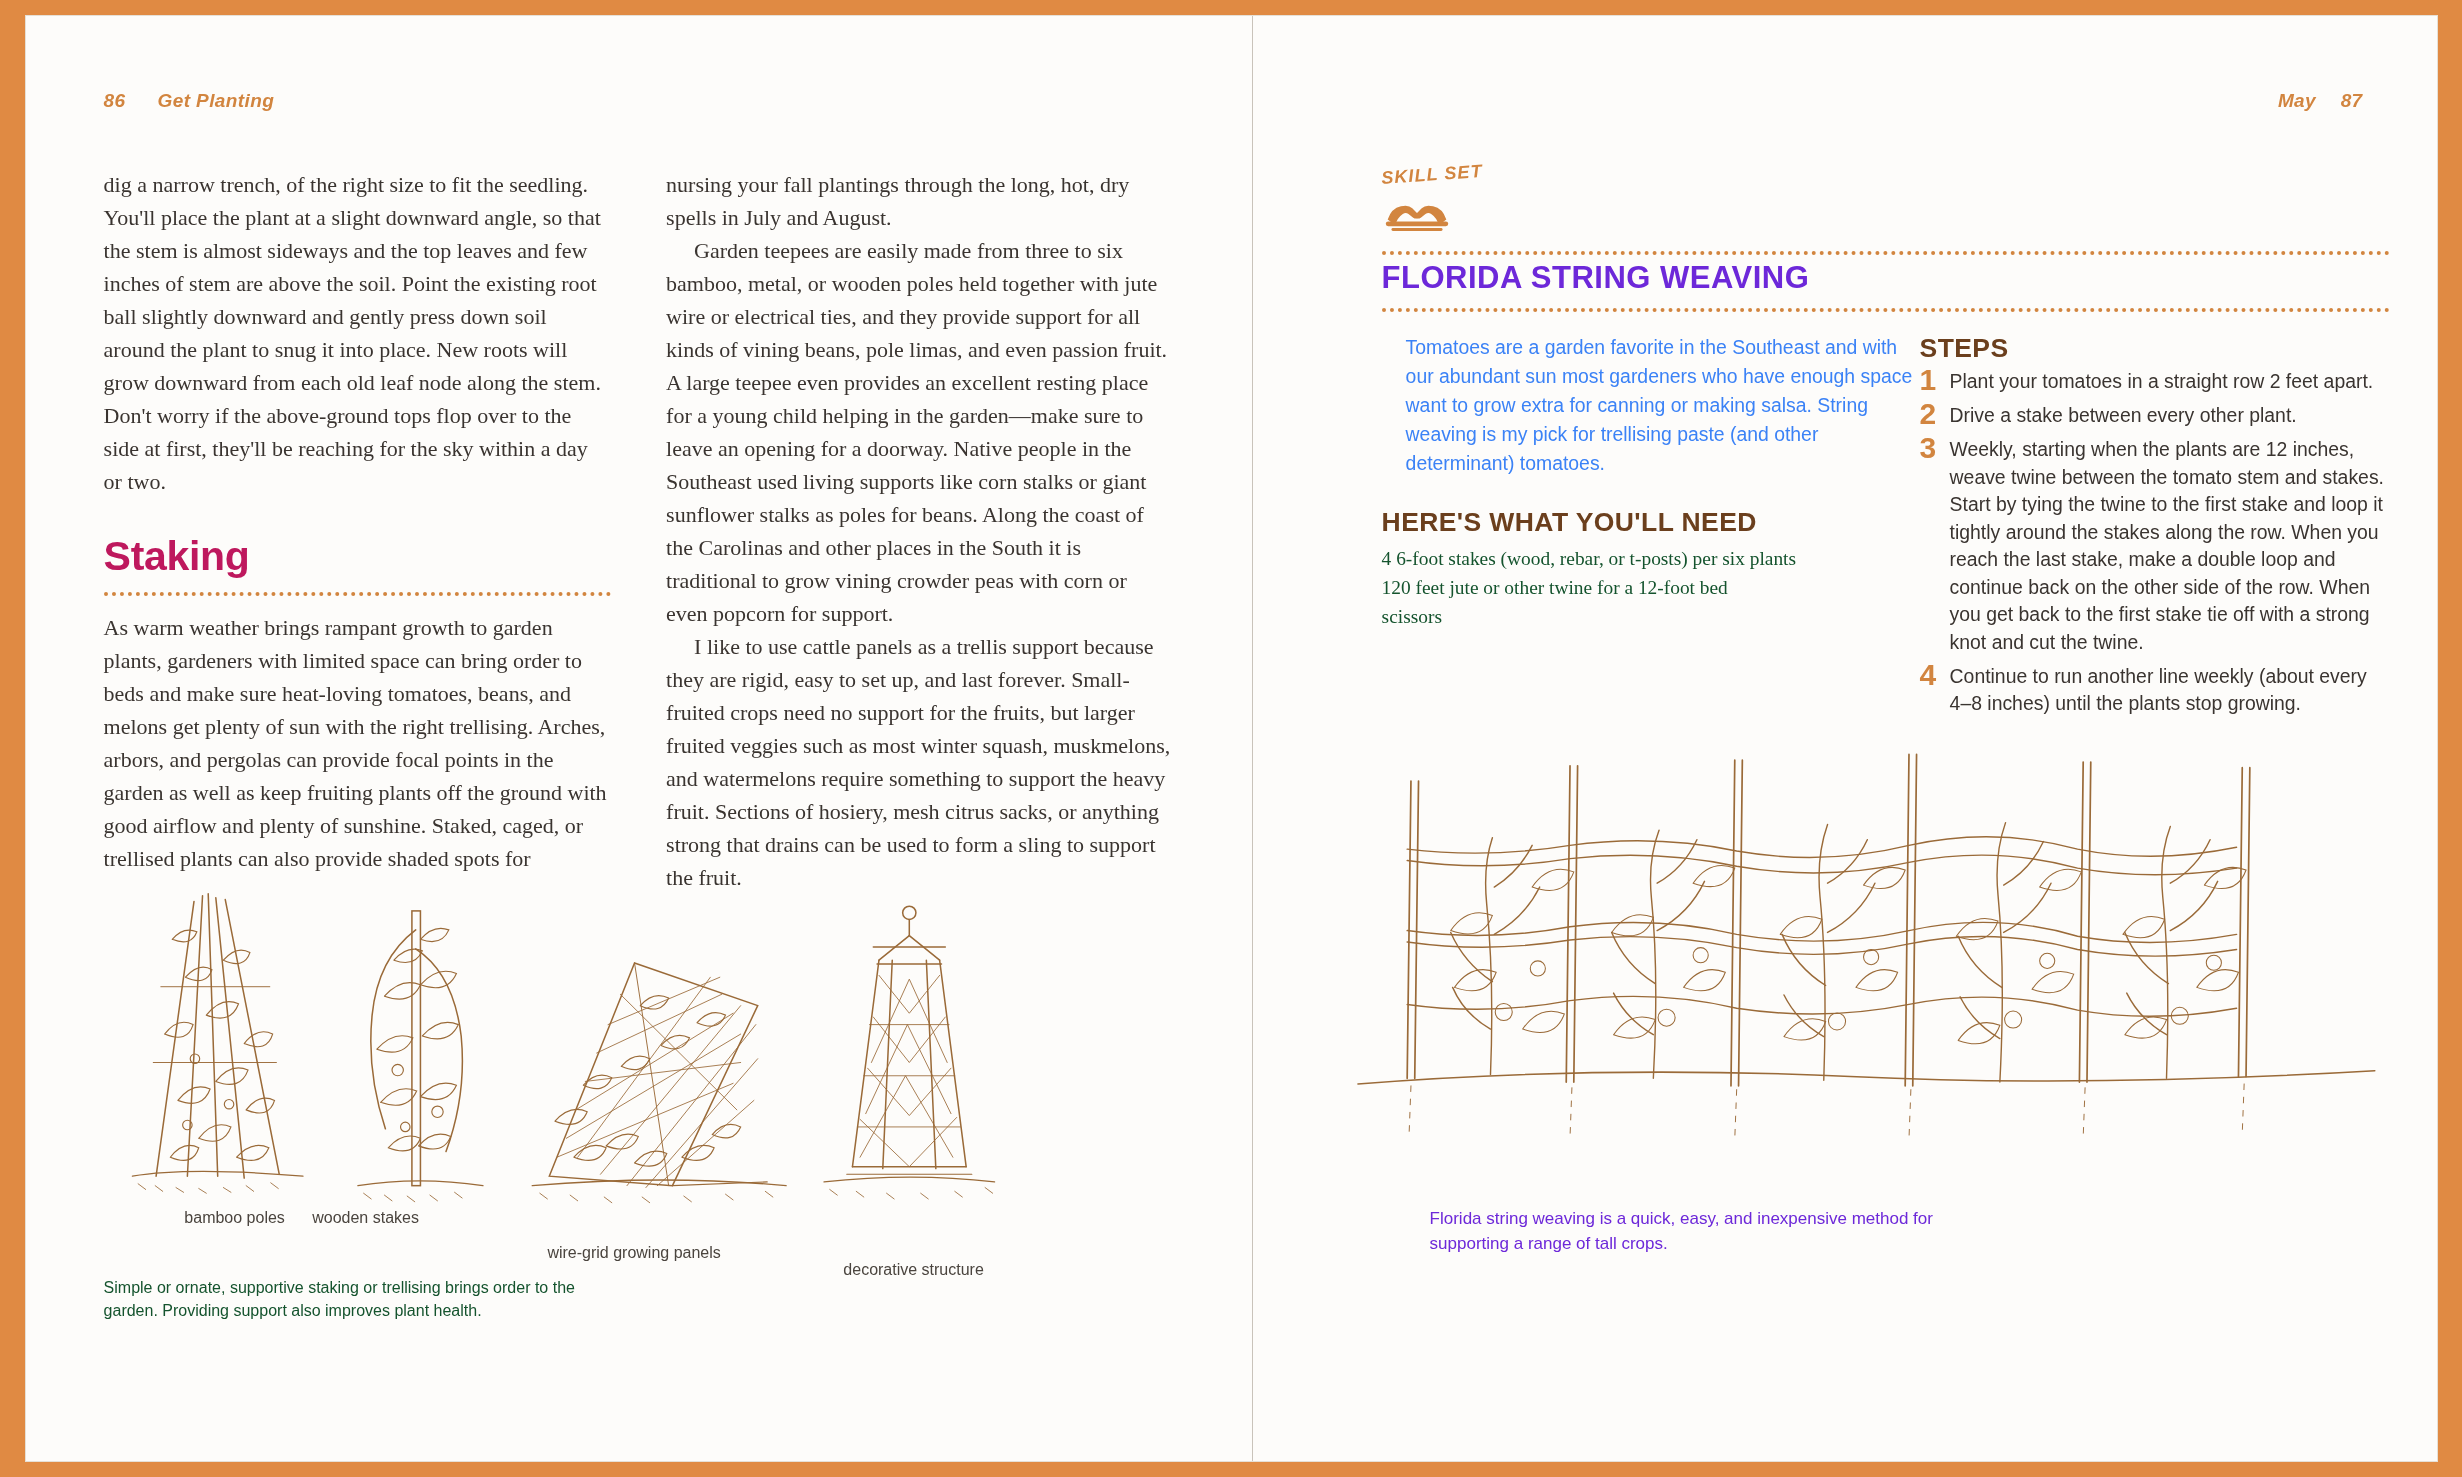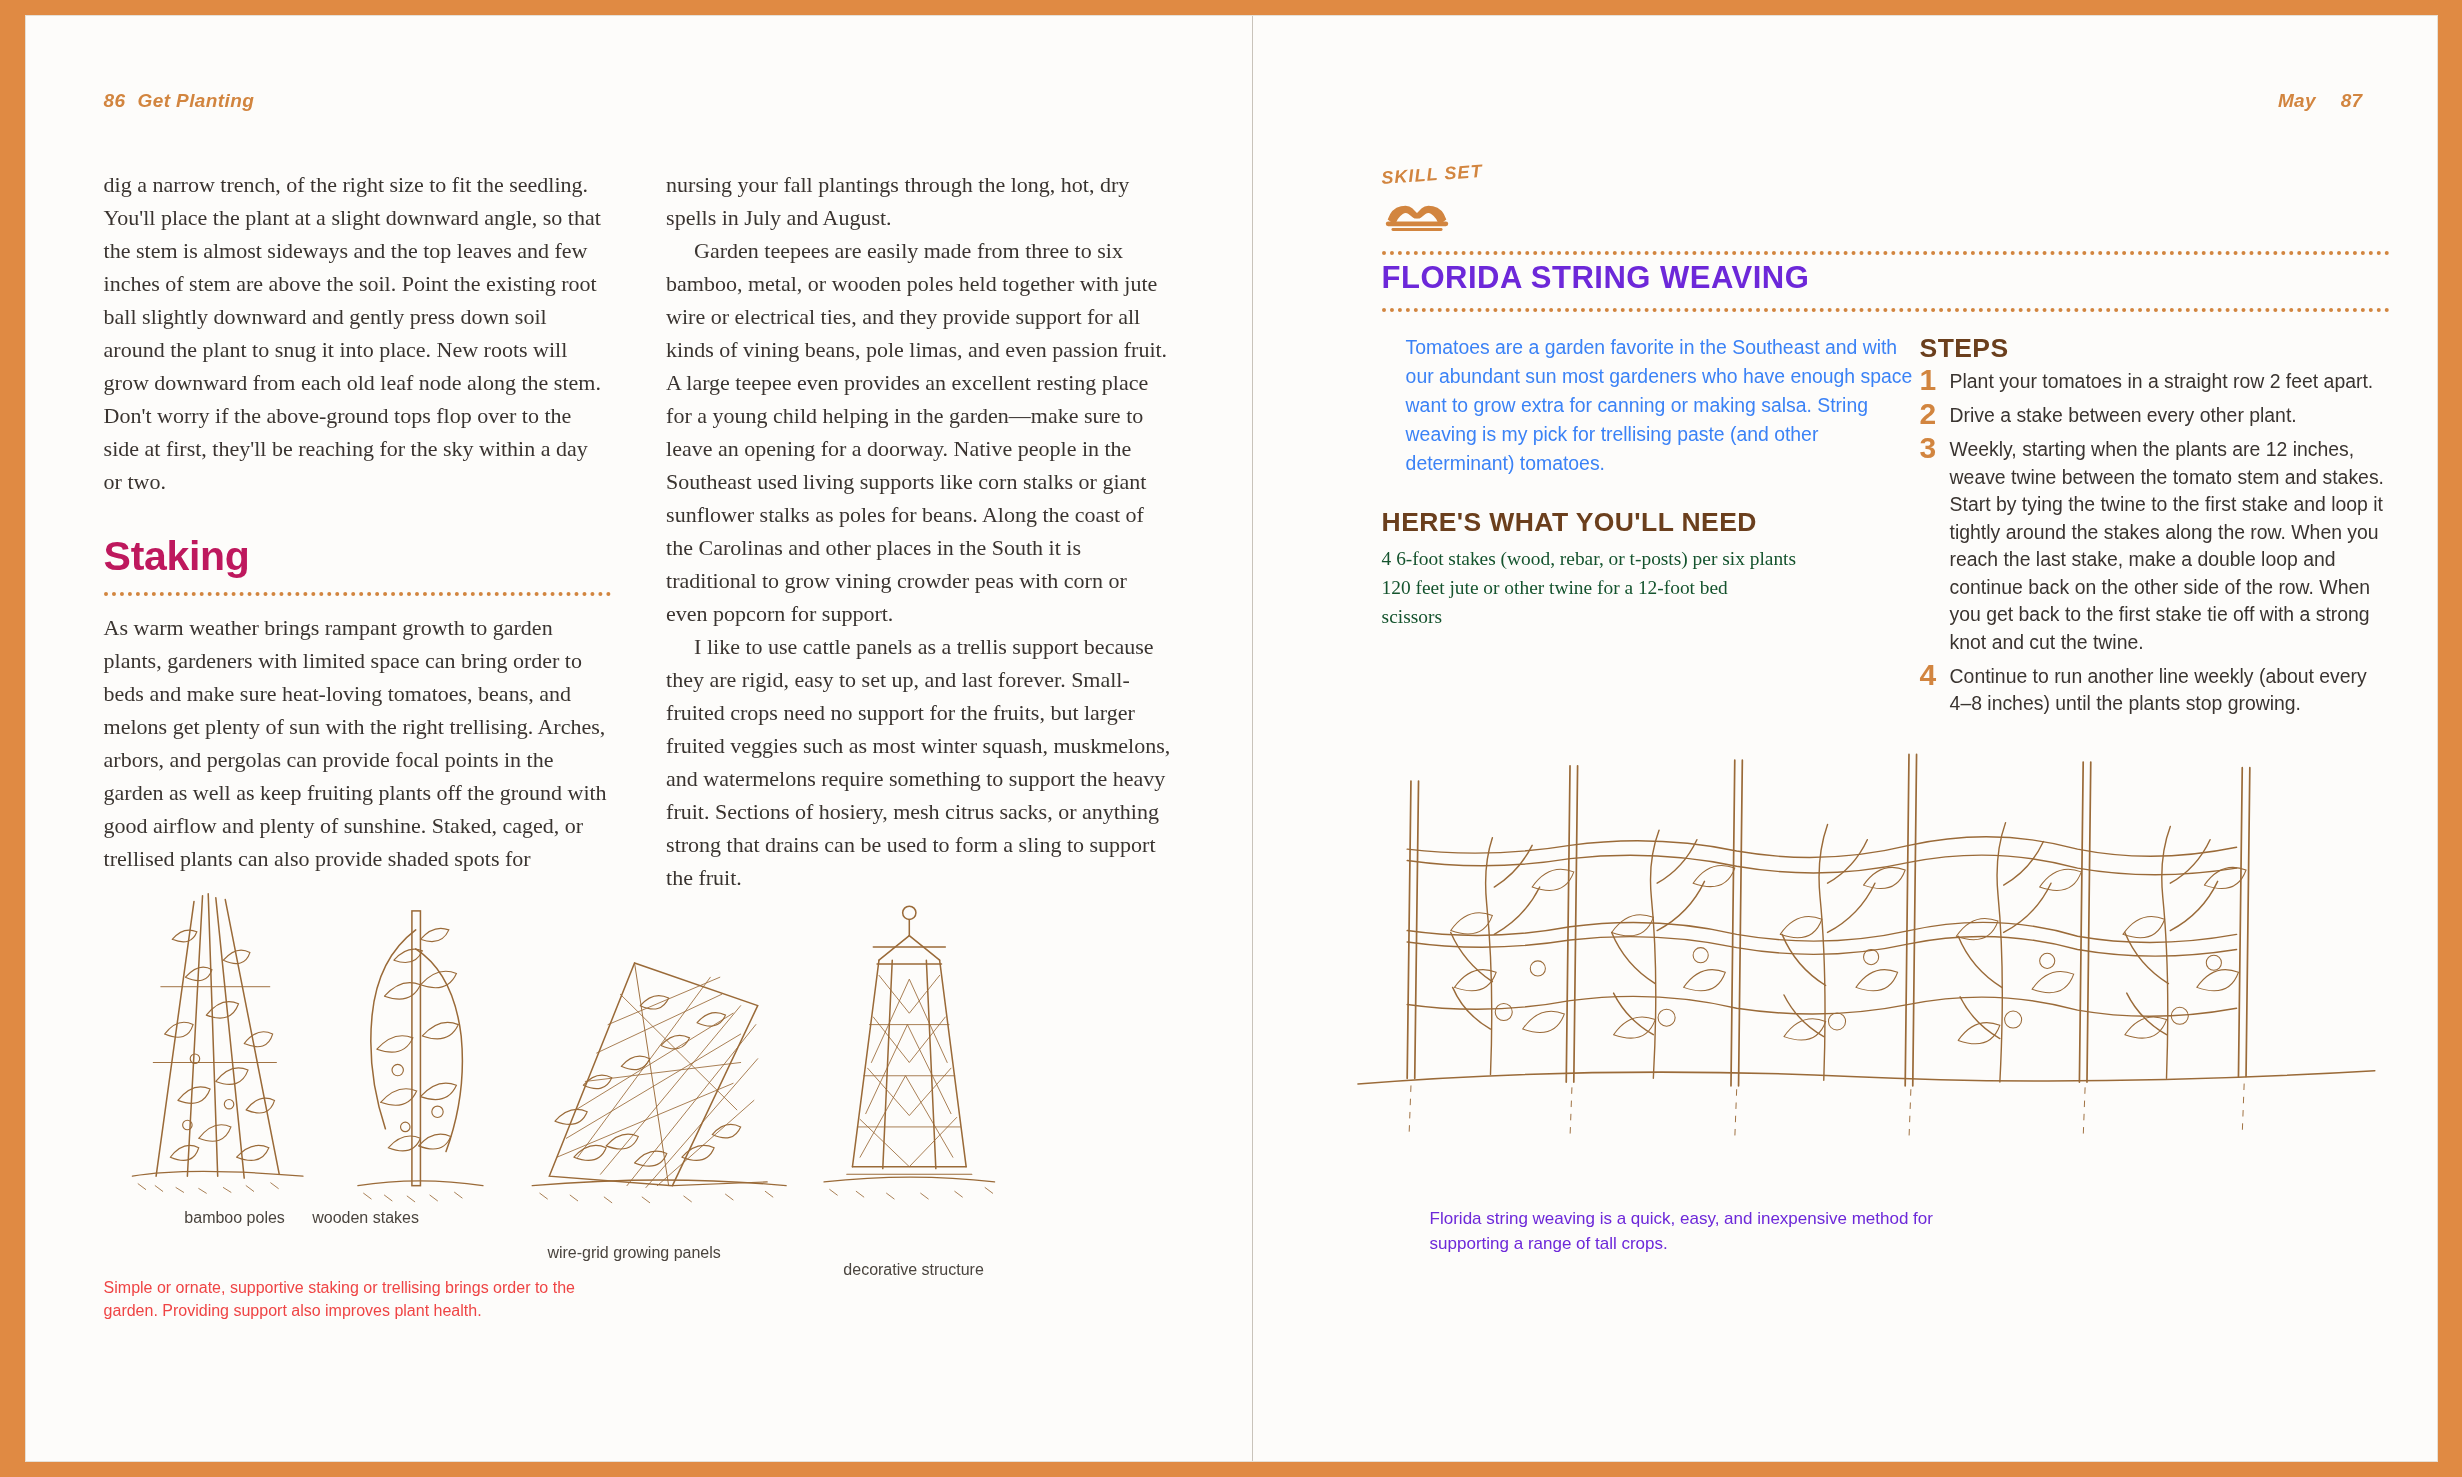--- a/index.html
+++ b/index.html
@@ -42,21 +42,21 @@
   .runhead {
     position: absolute;
     top: 74px;
     font-family: "Liberation Sans", sans-serif;
     font-weight: bold;
     font-style: italic;
     font-size: 19px;
     color: #d2853f;
     letter-spacing: 0.4px;
   }
-  .runhead .folio { margin-right: 12px; }
+  .runhead .folio { margin-right: 32px; }
   .runhead-left { left: 78px; }
   .runhead-right { right: 74px; }
   .runhead-right .folio { margin-right: 0; margin-left: 24.6px; }
 
   
   .cols {
     position: absolute;
     top: 152px;
     left: 78px;
     width: 1070px;
@@ -105,21 +105,21 @@
     white-space: nowrap;
   }
   .fig-caption {
     position: absolute;
     left: 78px;
     top: 1260px;
     width: 474px;
     font-family: "Liberation Sans", sans-serif;
     font-size: 16px;
     line-height: 23px;
-    color: #ef4444;
+    color: #14532d;
   }
 
   
   .skillset {
     position: absolute;
     left: 1356px;
     top: 152px;
     width: 133px;
   }
   .skillset-text {

